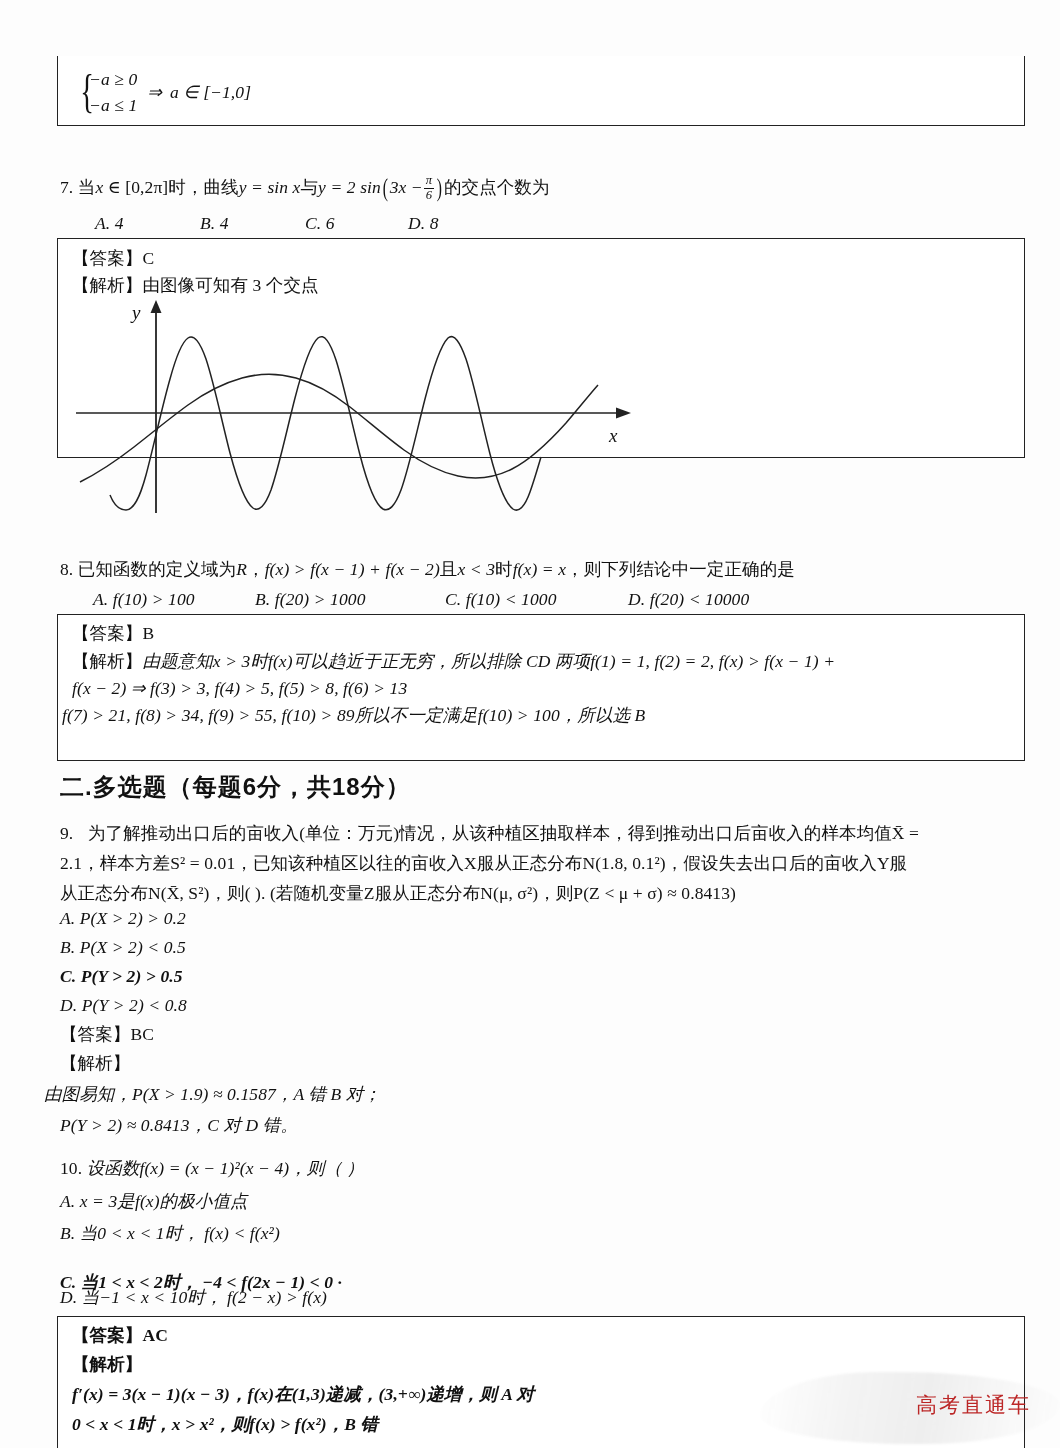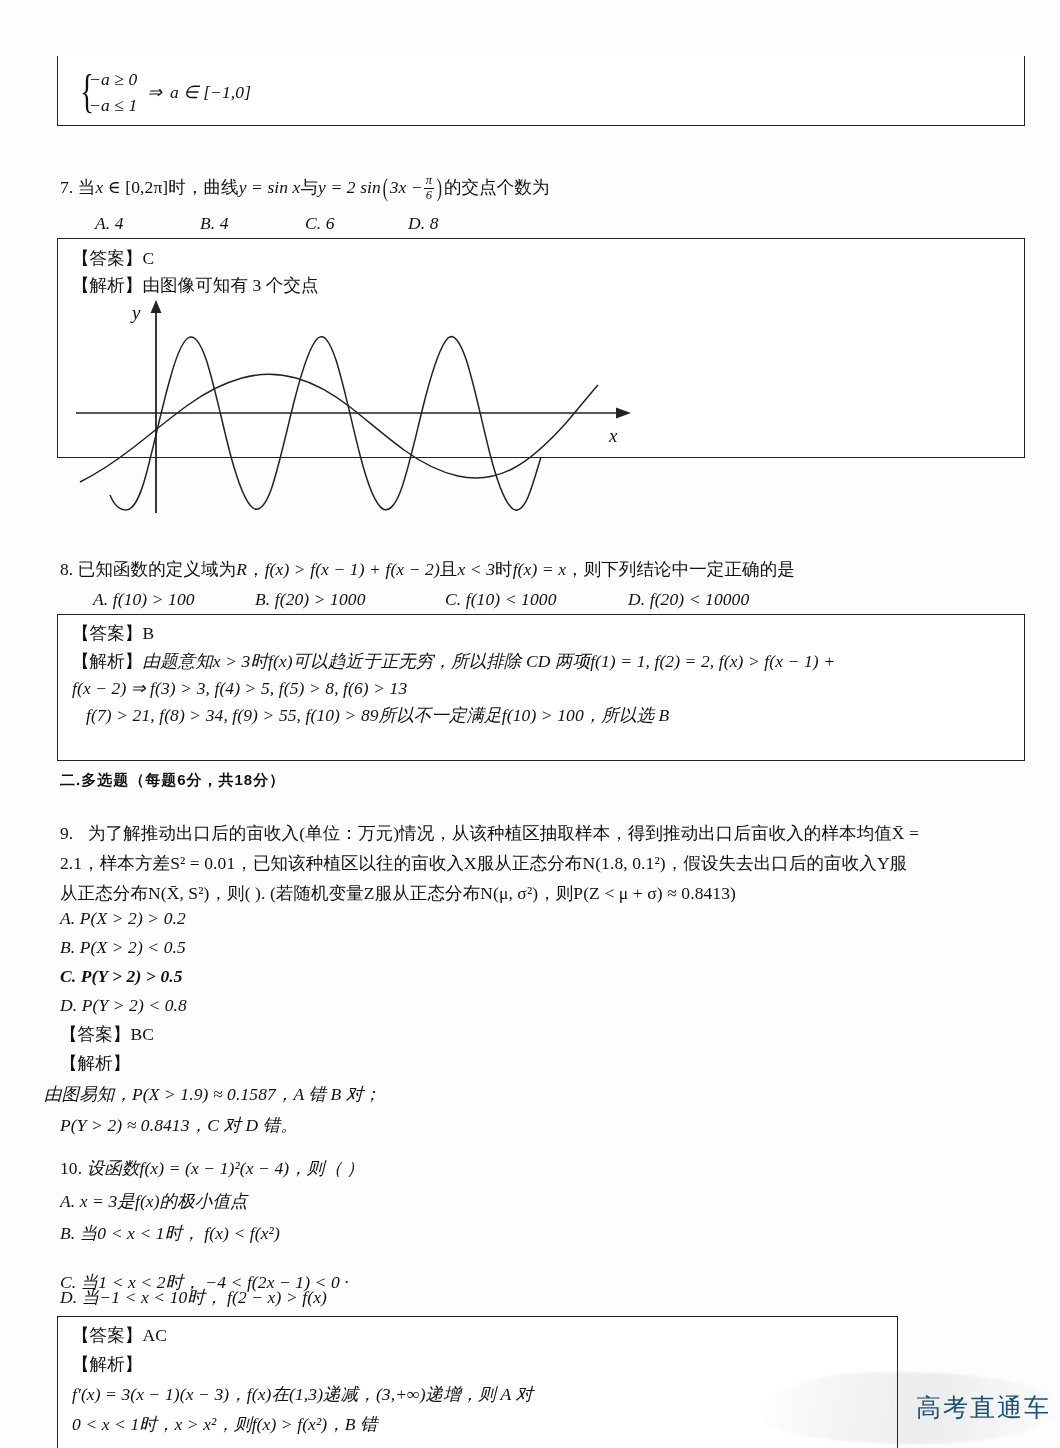--- a/index.html
+++ b/index.html
@@ -63,22 +63,22 @@
     position: absolute; left: 0; top: 50%;
     transform: translateY(-50%) scaleX(0.62);
     font-size: 46px; line-height: 1; font-weight: 300;
   }
   .sys .rows { display: inline-block; margin-left: 13px; line-height: 1.28; font-size: 17.5px; }
 
   
   .wm {
     position: absolute;
     font-family: Liberation Serif, serif;
-    color: #0c4a6e;
-    font-size: 25px;
+    color: #b91c1c;
+    font-size: 21px;
     letter-spacing: 2px;
     opacity: 0.95;
   }
   .wm-smudge {
     position: absolute;
     background: linear-gradient(100deg, rgba(0,0,0,0) 0%, rgba(60,60,60,0.055) 28%, rgba(60,60,60,0.085) 55%, rgba(0,0,0,0) 100%);
     border-radius: 40% 55% 45% 50% / 60% 45% 55% 40%;
     filter: blur(1px);
   }
 
@@ -186,24 +186,24 @@
   <div class="abs ln math" style="left:628px; top:586px;">D. f(20) &lt; 10000</div>
 
   <div class="box" style="left:57px; top:614px; width:968px; height:147px;">
     <div class="abs ln" style="left:14px; top:5px;">
       <span>【答案】</span><span>B</span>
     </div>
     <div class="abs ln" style="left:14px; top:33px;">
       <span>【解析】</span><span class="math">由题意知x &gt; 3时f(x)可以趋近于正无穷，所以排除 CD 两项f(1) = 1, f(2) = 2, f(x) &gt; f(x − 1) +</span>
     </div>
     <div class="abs ln math" style="left:14px; top:60px;">f(x − 2) ⇒ f(3) &gt; 3, f(4) &gt; 5, f(5) &gt; 8, f(6) &gt; 13</div>
-    <div class="abs ln math" style="left:28px; top:87px;text-align:right;">f(7) &gt; 21, f(8) &gt; 34, f(9) &gt; 55, f(10) &gt; 89所以不一定满足f(10) &gt; 100，所以选 B</div>
-  </div>
-
-  <div class="abs ln bk" style="left:60px; top:769px; font-size:15px; letter-spacing:1px; font-family:'Liberation Sans', sans-serif;">二.多选题（每题6分，共18分）</div>
+    <div class="abs ln math" style="left:4px; top:87px;text-align:right;">f(7) &gt; 21, f(8) &gt; 34, f(9) &gt; 55, f(10) &gt; 89所以不一定满足f(10) &gt; 100，所以选 B</div>
+  </div>
+
+  <div class="abs ln bk" style="left:60px; top:769px; font-size:24px; letter-spacing:1px; font-family:'Liberation Sans', sans-serif;">二.多选题（每题6分，共18分）</div>
 
   <div class="abs ln" style="left:60px; top:820px;">9.</div>
   <div class="abs ln" style="left:88px; top:820px;">为了解推动出口后的亩收入(单位：万元)情况，从该种植区抽取样本，得到推动出口后亩收入的样本均值X̄ =</div>
   <div class="abs ln" style="left:60px; top:850px;">2.1，样本方差S² = 0.01，已知该种植区以往的亩收入X服从正态分布N(1.8, 0.1²)，假设失去出口后的亩收入Y服</div>
   <div class="abs ln" style="left:60px; top:880px;text-align:center;">从正态分布N(X̄, S²)，则(    ). (若随机变量Z服从正态分布N(μ, σ²)，则P(Z &lt; μ + σ) ≈ 0.8413)</div>
 
   <div class="abs ln math" style="left:60px; top:905px;">A. P(X &gt; 2) &gt; 0.2</div>
   <div class="abs ln math" style="left:60px; top:934px;">B. P(X &gt; 2) &lt; 0.5</div>
   <div class="abs ln math" style="left:60px; top:963px;font-weight:bold;">C. P(Y &gt; 2) &gt; 0.5</div>
   <div class="abs ln math" style="left:60px; top:992px;">D. P(Y &gt; 2) &lt; 0.8</div>
@@ -214,24 +214,24 @@
   <div class="abs ln" style="left:60px; top:1050px;">【解析】</div>
   <div class="abs ln math" style="left:44px; top:1081px;">由图易知，P(X &gt; 1.9) ≈ 0.1587，A 错 B 对；</div>
   <div class="abs ln math" style="left:60px; top:1112px;">P(Y &gt; 2) ≈ 0.8413，C 对 D 错。</div>
 
   <div class="abs ln" style="left:60px; top:1155px;">
     <span>10.</span>
     <span class="math">设函数f(x) = (x − 1)²(x − 4)，则（        ）</span>
   </div>
   <div class="abs ln math" style="left:60px; top:1188px;">A.   x = 3是f(x)的极小值点</div>
   <div class="abs ln math" style="left:60px; top:1220px;">B.   当0 &lt; x &lt; 1时， f(x) &lt; f(x²)</div>
-  <div class="abs ln math" style="left:60px; top:1269px;">C.   当1 &lt; x &lt; 2时， −4 &lt; f(2x − 1) &lt; 0 ·</div>
+  <div class="abs ln math" style="left:60px; top:1269px;font-weight:bold;">C.   当1 &lt; x &lt; 2时， −4 &lt; f(2x − 1) &lt; 0 ·</div>
   <div class="abs ln math" style="left:60px; top:1284px;">D.   当−1 &lt; x &lt; 10时， f(2 − x) &gt; f(x)</div>
 
-  <div class="box box-open-bottom" style="left:57px; top:1316px; width:841px; height:132px;">
+  <div class="box box-open-bottom" style="left:57px; top:1316px; width:968px; height:132px;font-weight:bold;">
     <div class="abs ln" style="left:14px; top:5px;">
       <span>【答案】</span><span>AC</span>
     </div>
     <div class="abs ln" style="left:14px; top:34px;">【解析】</div>
     <div class="abs ln math" style="left:14px; top:64px;">f′(x) = 3(x − 1)(x − 3)，f(x)在(1,3)递减，(3,+∞)递增，则 A 对</div>
     <div class="abs ln math" style="left:14px; top:94px;">0 &lt; x &lt; 1时，x &gt; x²，则f(x) &gt; f(x²)，B 错</div>
   </div>
 
   <div class="wm-smudge" style="left:760px; top:1372px; width:300px; height:72px;"></div>
   <div class="wm" style="left:916px; top:1391px;">高考直通车</div>

